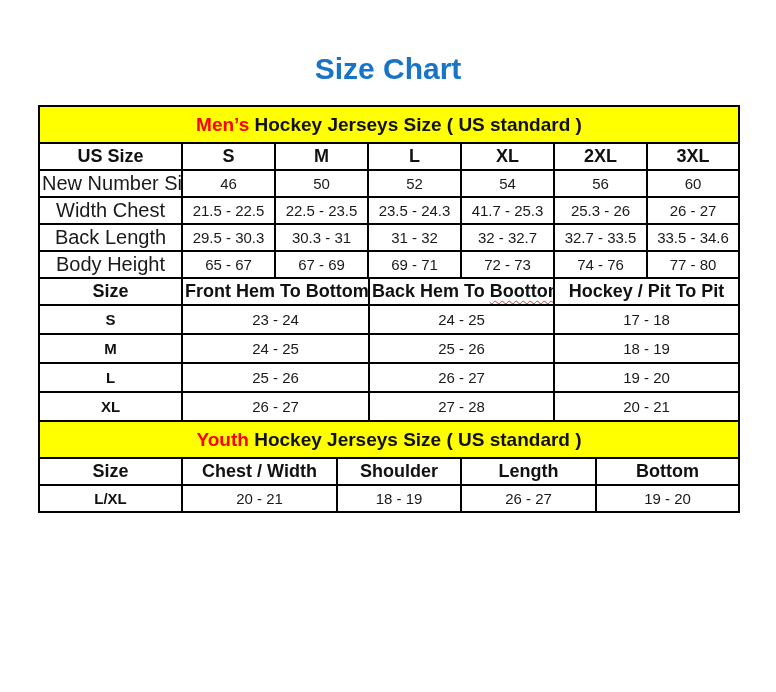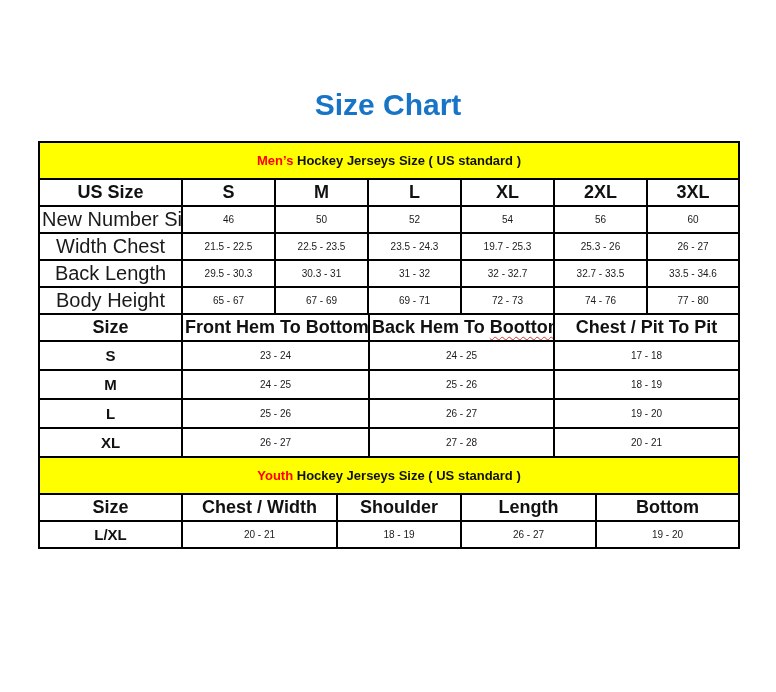--- a/index.html
+++ b/index.html
@@ -12,21 +12,21 @@
     color: #111111;
   }
   .page {
     width: 776px;
     height: 692px;
     overflow: hidden;
     position: relative;
   }
   .page-title {
     margin: 0;
-    padding-top: 88px;
+    padding-top: 52px;
     text-align: center;
     font-size: 30px;
     font-weight: 700;
     color: #1874c6;
     letter-spacing: 0px;
   }
   .chart-wrap {
     margin-top: 19px;
     margin-left: 38px;
     width: 700px;
@@ -45,21 +45,21 @@
     border: 2px solid #000000;
     text-align: center;
     vertical-align: middle;
     padding: 0 2px;
     overflow: hidden;
     white-space: nowrap;
   }
   td.banner-cell {
     background: #ffff00;
     height: 35px;
-    font-size: 13px;
+    font-size: 19px;
     font-weight: 700;
     color: #111111;
   }
   .hl {
     color: #ff0000;
   }
   th.col-header {
     height: 25px;
     font-size: 18px;
     font-weight: 700;
@@ -72,21 +72,21 @@
     color: #1a1a1a;
   }
   td.row-label-bold {
     height: 25px;
     font-size: 15px;
     font-weight: 700;
     color: #111111;
   }
   td.val {
     height: 25px;
-    font-size: 10px;
+    font-size: 15px;
     font-weight: 400;
     color: #1a1a1a;
   }
   table.womens-table td.val,
   table.womens-table td.row-label-bold {
     height: 27px;
   }
   .misspell {
     text-decoration: underline;
     text-decoration-style: wavy;
@@ -134,21 +134,21 @@
           <td class="val">52</td>
           <td class="val">54</td>
           <td class="val">56</td>
           <td class="val">60</td>
         </tr>
         <tr>
           <td class="row-label">Width Chest</td>
           <td class="val">21.5 - 22.5</td>
           <td class="val">22.5 - 23.5</td>
           <td class="val">23.5 - 24.3</td>
-          <td class="val">19.7 - 25.3</td>
+          <td class="val">41.7 - 25.3</td>
           <td class="val">25.3 - 26</td>
           <td class="val">26 - 27</td>
         </tr>
         <tr>
           <td class="row-label">Back Length</td>
           <td class="val">29.5 - 30.3</td>
           <td class="val">30.3 - 31</td>
           <td class="val">31 - 32</td>
           <td class="val">32 - 32.7</td>
           <td class="val">32.7 - 33.5</td>
@@ -171,21 +171,21 @@
         <col style="width:143px">
           <col style="width:187px">
           <col style="width:185px">
           <col style="width:185px">
       </colgroup>
       <tbody>
         <tr>
           <th class="col-header">Size</th>
           <th class="col-header">Front Hem To Bottom</th>
           <th class="col-header"><span>Back Hem To</span> <span class="misspell">Boottom</span></th>
-          <th class="col-header">Chest / Pit To Pit</th>
+          <th class="col-header">Hockey / Pit To Pit</th>
         </tr>
         <tr>
           <td class="row-label-bold">S</td>
           <td class="val">23 - 24</td>
           <td class="val">24 - 25</td>
           <td class="val">17 - 18</td>
         </tr>
         <tr>
           <td class="row-label-bold">M</td>
           <td class="val">24 - 25</td>

